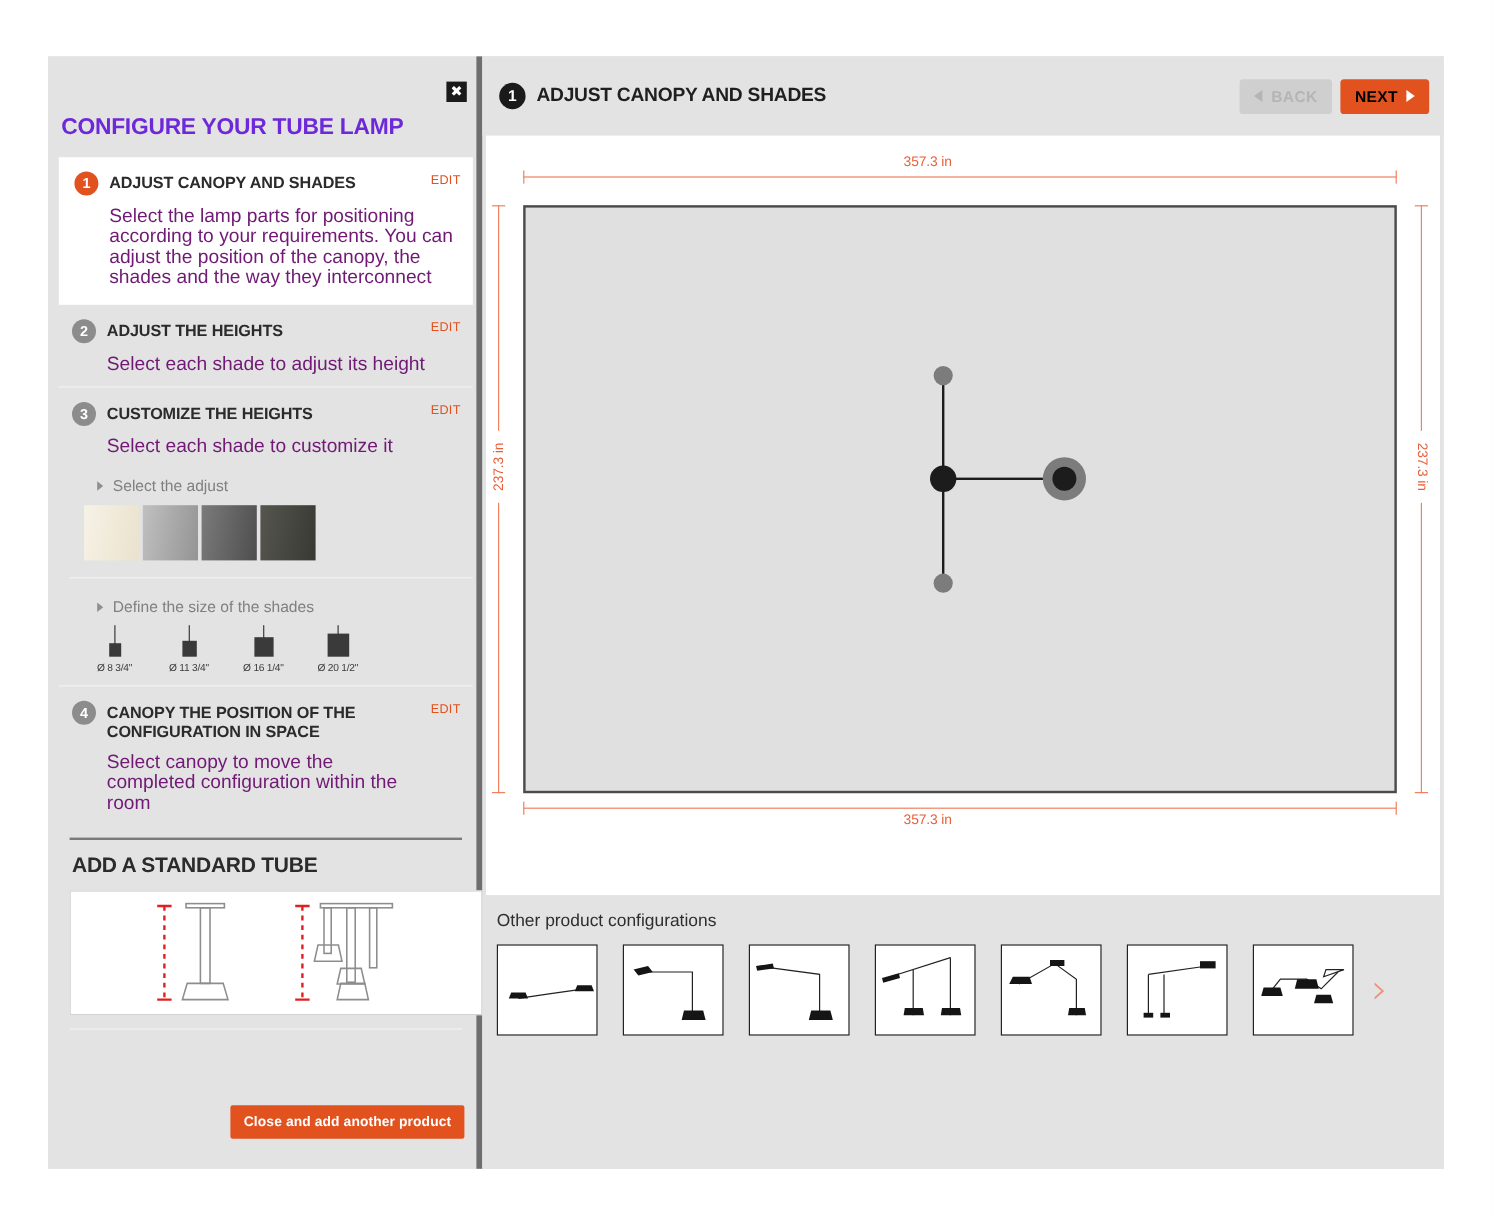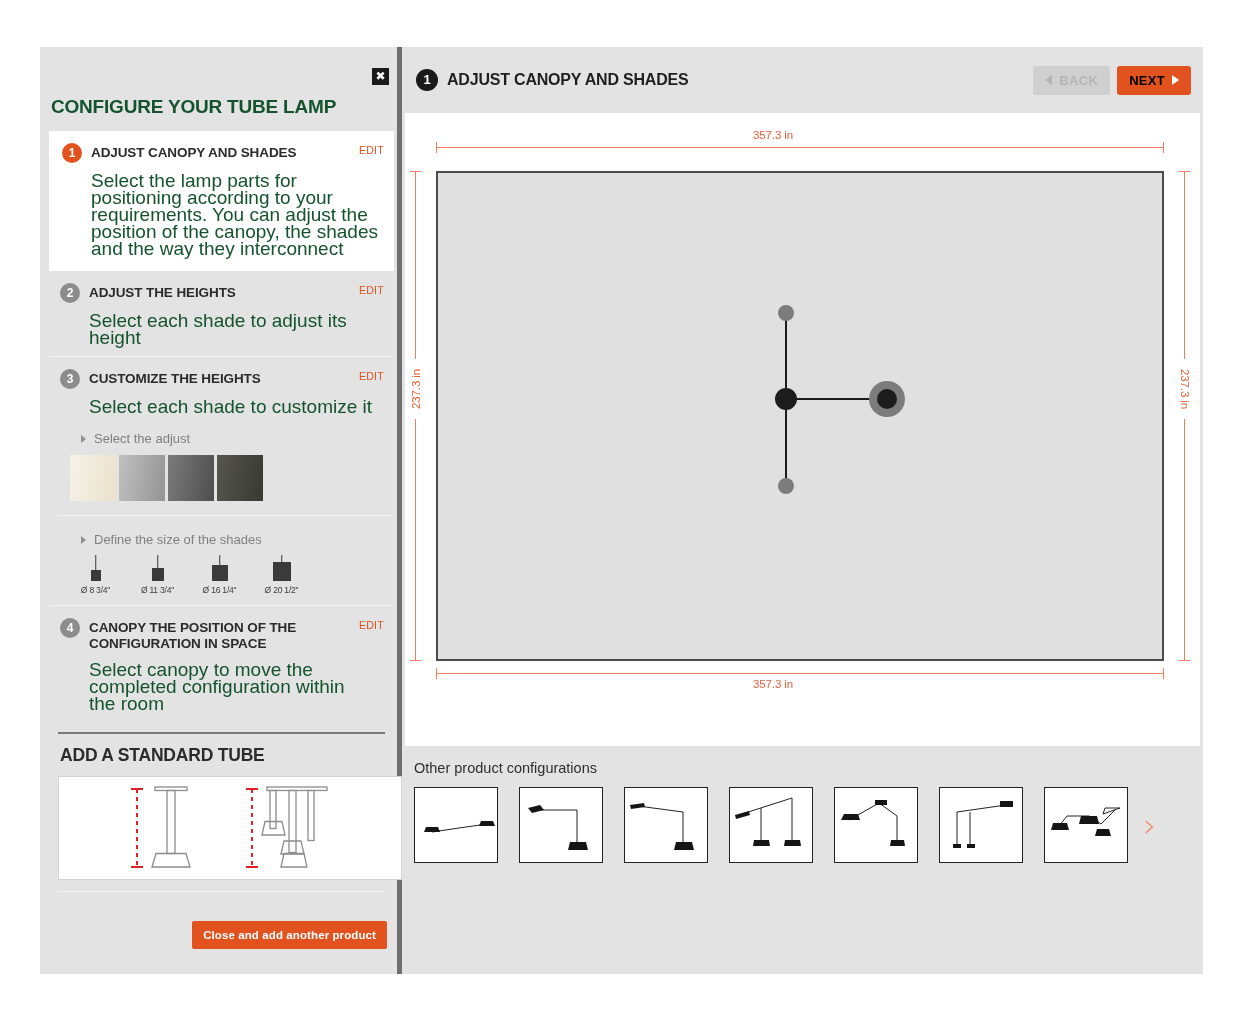--- a/index.html
+++ b/index.html
@@ -51,21 +51,21 @@
     cursor: pointer;
     font-family: "DejaVu Sans", sans-serif;
   }
   .sidebar-title {
     position: absolute;
     left: 11px;
     top: 49px;
     font-size: 19px;
     font-weight: bold;
     letter-spacing: -0.2px;
-    color: #14532d;
+    color: #6d28d9;
     font-family: "Liberation Sans", sans-serif;
     white-space: nowrap;
   }
   .steps {
     position: absolute;
     left: 9px;
     top: 84px;
     width: 345px;
   }
   .step {
@@ -113,22 +113,22 @@
     right: 10px;
     top: 1px;
     font-size: 10.5px;
     color: #e1521f;
     letter-spacing: 0.3px;
     cursor: pointer;
   }
   .step.active .edit-link { right: 0px; }
   .step-desc {
     margin: 9px 0 0 40px;
-    font-size: 19px;
-    color: #14532d;
+    font-size: 16px;
+    color: #701a75;
     line-height: 17px;
     max-width: 305px;
   }
   .step.active .step-desc { margin-left: 32px; max-width: 310px; }
 
   .sub-section { margin: 16px 0 0 32px; }
   .sub-head {
     display: flex;
     align-items: center;
     font-size: 13px;

